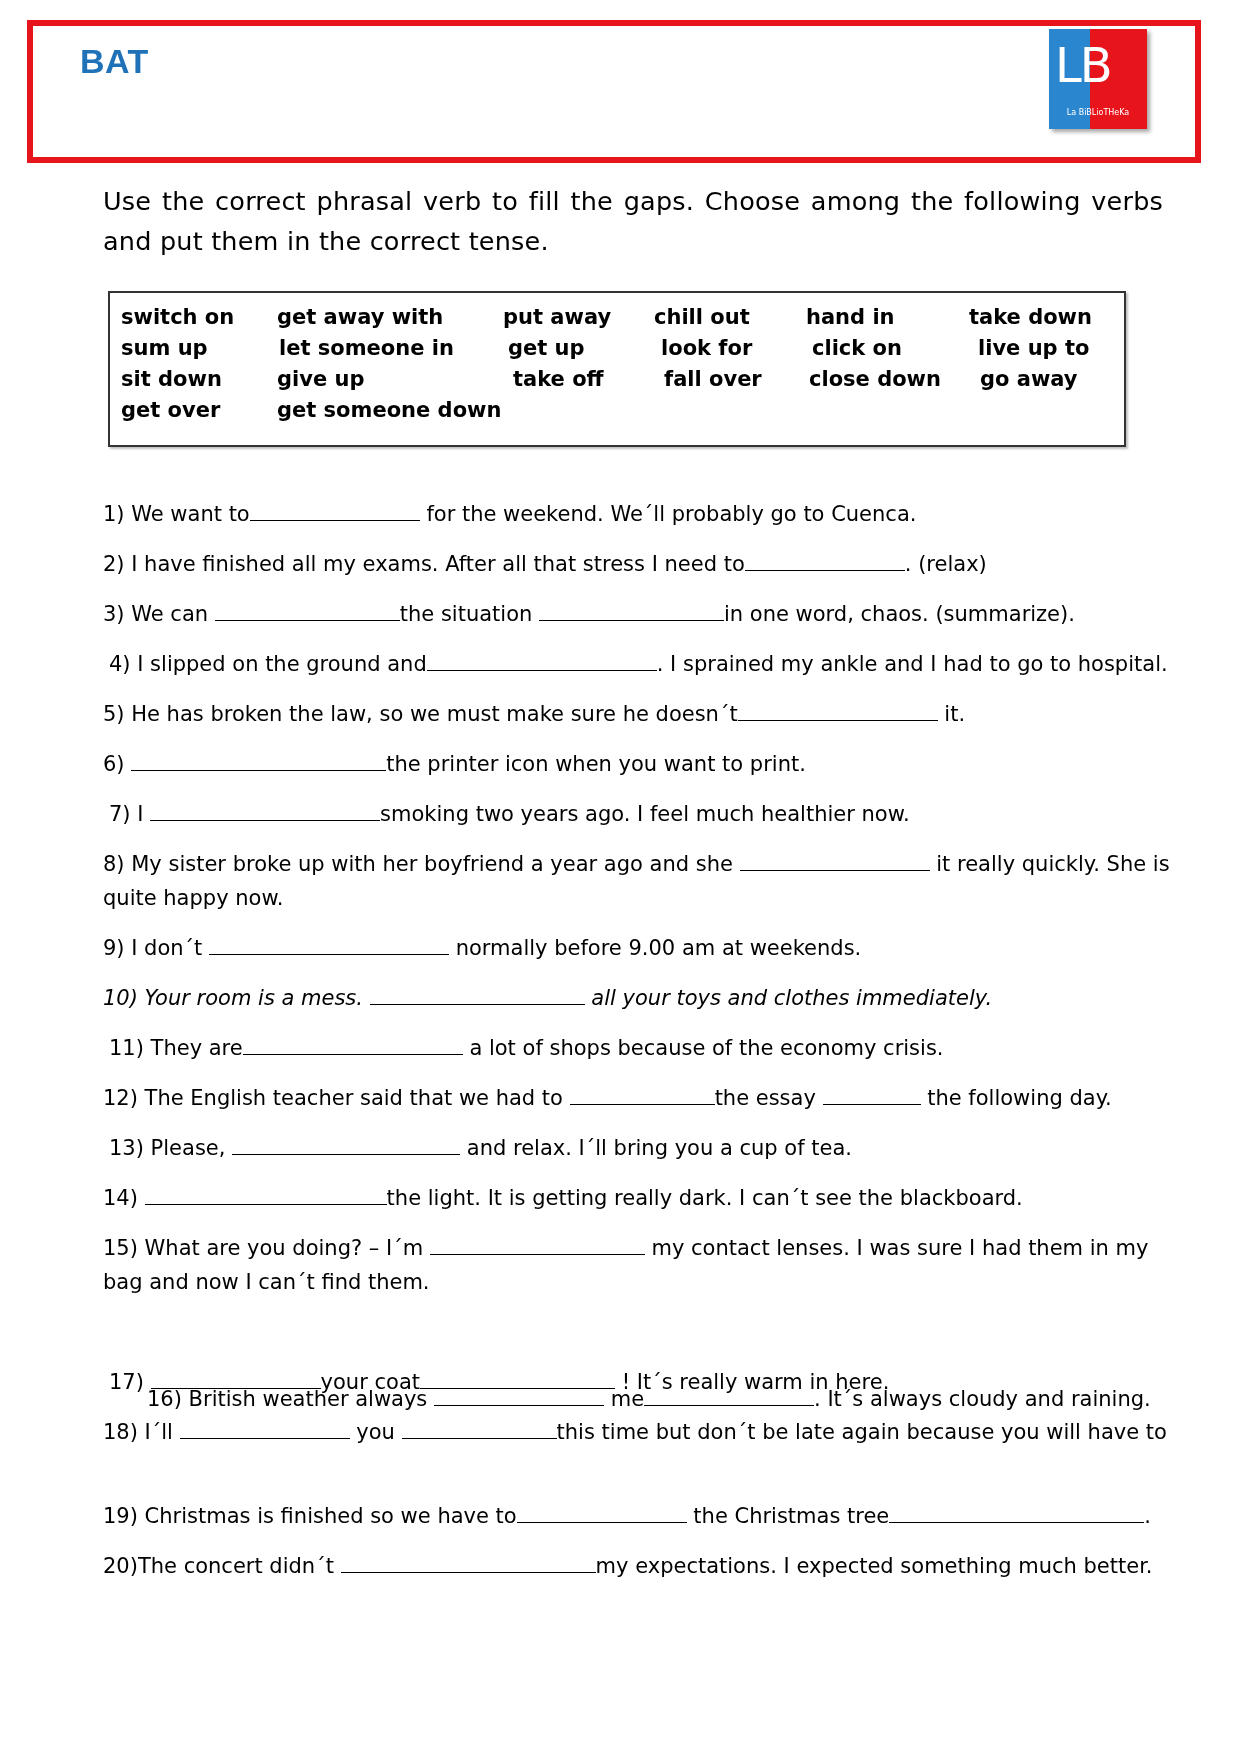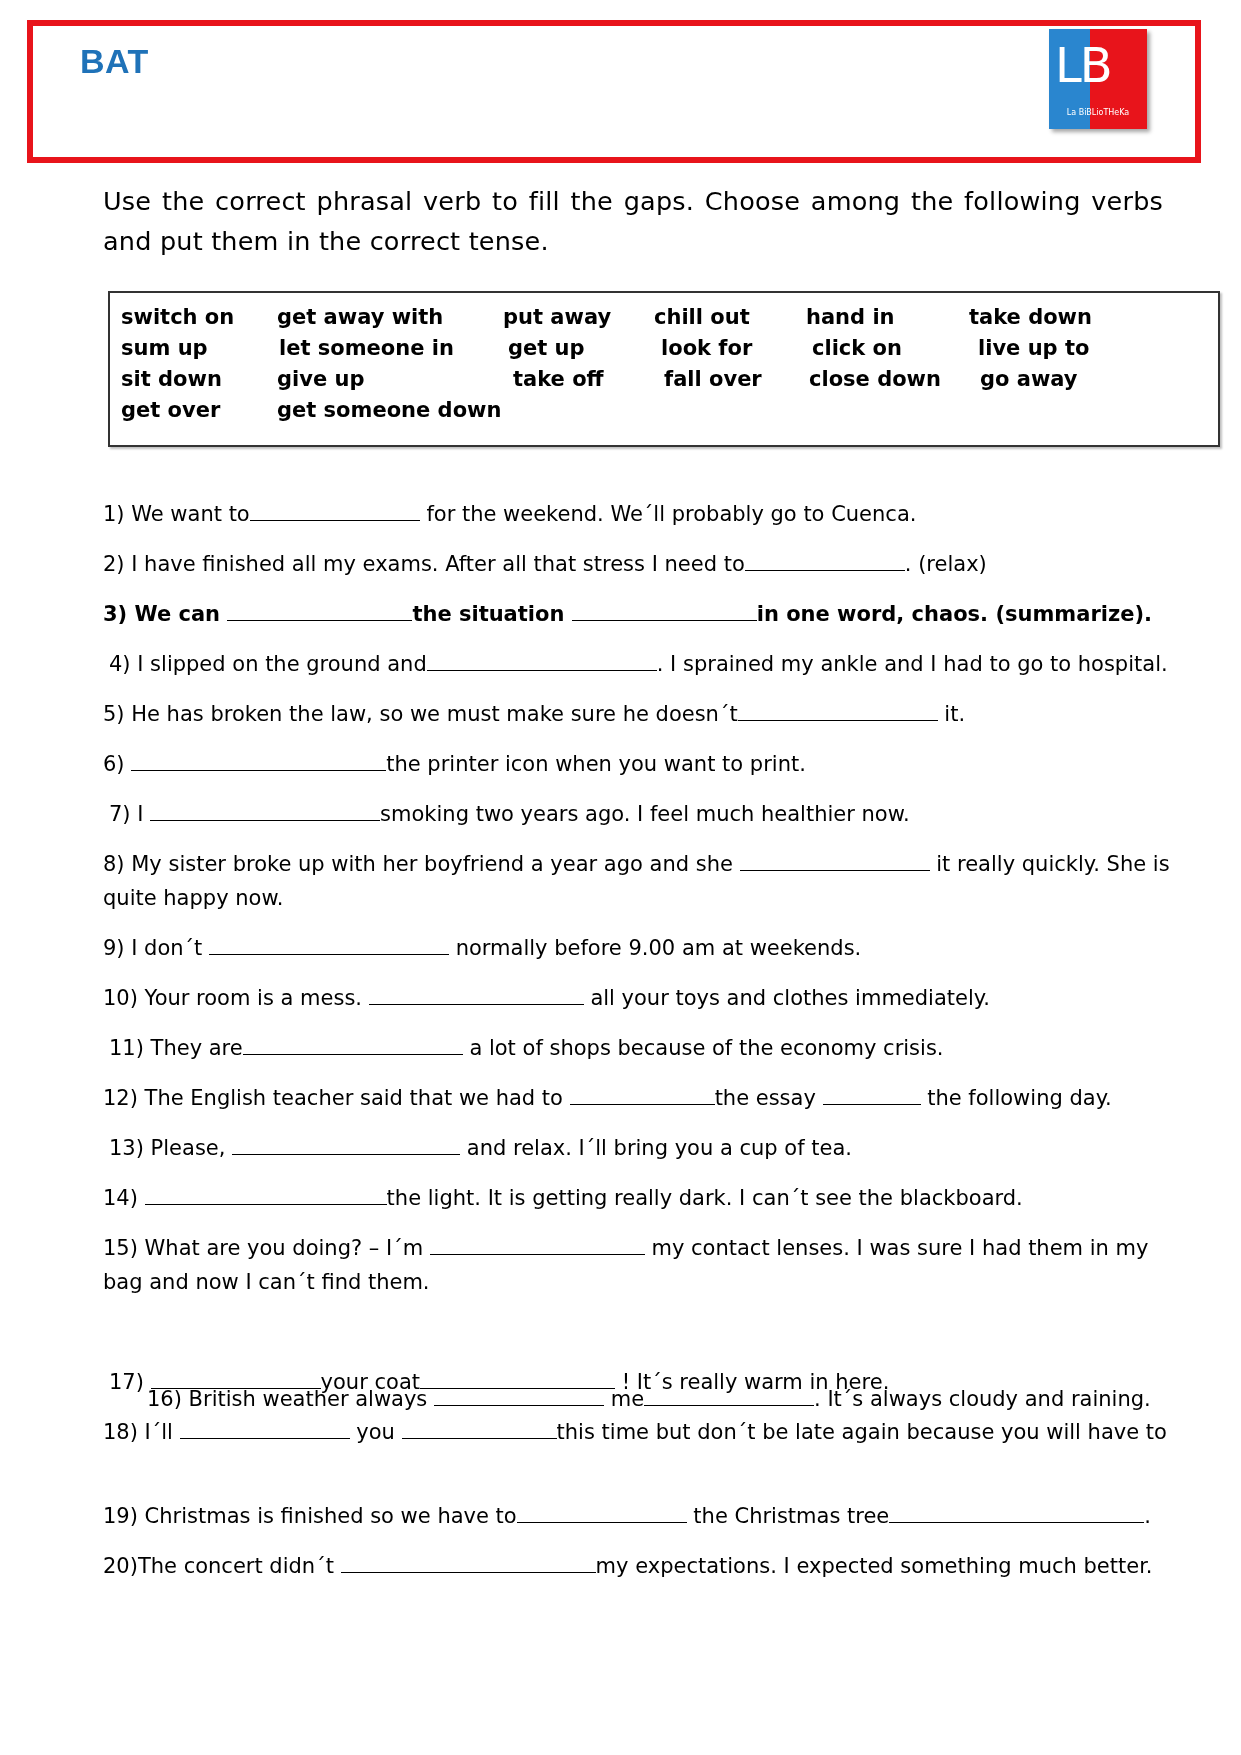--- a/index.html
+++ b/index.html
@@ -9,21 +9,21 @@
   .bat { position: absolute; left: 47px; top: 16px; font-family: "Liberation Sans", sans-serif; font-weight: bold; font-size: 34px; color: #1f72b8; letter-spacing: 0.5px; }
   .title { position: absolute; left: 0; right: 0; top: 50px; text-align: center; font-family: "Liberation Sans", sans-serif; font-weight: bold; font-size: 60px; color: #e8141b; letter-spacing: 0.5px; }
   .logo { position: absolute; left: 1049px; top: 29px; width: 98px; height: 100px; box-shadow: 3px 3px 4px rgba(0,0,0,0.35); }
   .logo .left { position: absolute; left: 0; top: 0; width: 41px; height: 100%; }
   .logo .right { position: absolute; left: 41px; top: 0; right: 0; height: 100%; }
   .logo .letters { position: absolute; left: 6px; top: 8px; font-family: "DejaVu Sans", sans-serif; font-size: 48px; color: #fff; font-weight: normal; letter-spacing: -2px; }
   .logo .sub { position: absolute; left: 0; right: 0; top: 79px; text-align: center; font-family: "DejaVu Sans", sans-serif; font-size: 8px; color: #fff; }
 
   .instructions { position: absolute; left: 103px; top: 181px; width: 1060px; font-family: "DejaVu Sans", sans-serif; font-weight: normal; font-size: 25.5px; line-height: 40px; text-align: justify; letter-spacing: 0.2px; }
 
-  .word-box { position: absolute; left: 108px; top: 291px; width: 1112px; height: 156px; box-sizing: border-box; border: 2px solid #333; box-shadow: 2px 2px 2px rgba(0,0,0,0.25); background: #fff; text-align: right; }
+  .word-box { position: absolute; left: 108px; top: 291px; width: 1018px; height: 156px; box-sizing: border-box; border: 2px solid #333; box-shadow: 2px 2px 2px rgba(0,0,0,0.25); background: #fff; text-align: right; }
   .word { position: absolute; font-family: "DejaVu Sans", sans-serif; font-weight: bold; font-size: 21px; white-space: nowrap; }
 
   .questions { position: absolute; left: 103px; top: 0; width: 1080px; }
   .q { position: absolute; left: 0; width: 1080px; font-family: "DejaVu Sans", sans-serif; font-size: 21px; line-height: 34px; white-space: nowrap; }
   .q .cont { display: block; }
   .blank { display: inline-block; border-bottom: 1.5px solid #000; height: 18px; vertical-align: baseline; }
 </style>
 </head>
 <body>
 
@@ -63,28 +63,28 @@
   <span class="word" style="left:699px;top:74px">close down</span>
   <span class="word" style="left:870px;top:74px">go away</span>
 
   <span class="word" style="left:11px;top:105px">get over</span>
   <span class="word" style="left:167px;top:105px">get someone down</span>
 </div>
 
 <div class="questions" id="question-list">
     <div class="q" style="top: 497px; padding-left: 0px;"><span>1) </span><span>We want to</span><span class="blank" style="width: 170px;"></span><span> for the weekend. We´ll probably go to Cuenca.</span></div>
     <div class="q" style="top: 547px; padding-left: 0px;"><span>2) </span><span>I have finished all my exams. After all that stress I need to</span><span class="blank" style="width: 160px;"></span><span>. (relax)</span></div>
-    <div class="q" style="top: 597px; padding-left: 0px; font-weight: bold;"><span>3) </span><span>We can </span><span class="blank" style="width: 185px;"></span><span>the situation </span><span class="blank" style="width: 185px;"></span><span>in one word, chaos. (summarize).</span></div>
+    <div class="q" style="top: 597px; padding-left: 0px;"><span>3) </span><span>We can </span><span class="blank" style="width: 185px;"></span><span>the situation </span><span class="blank" style="width: 185px;"></span><span>in one word, chaos. (summarize).</span></div>
     <div class="q" style="top: 647px; padding-left: 0px; margin-left: 6px;"><span>4) </span><span>I slipped on the ground and</span><span class="blank" style="width: 230px;"></span><span>. I sprained my ankle and I had to go to hospital.</span></div>
     <div class="q" style="top: 697px; padding-left: 0px;"><span>5) </span><span>He has broken the law, so we must make sure he doesn´t</span><span class="blank" style="width: 200px;"></span><span> it.</span></div>
     <div class="q" style="top: 747px; padding-left: 0px;"><span>6) </span><span> </span><span class="blank" style="width: 255px;"></span><span>the printer icon when you want to print.</span></div>
     <div class="q" style="top: 797px; padding-left: 6px;"><span>7) </span><span>I </span><span class="blank" style="width: 230px;"></span><span>smoking two years ago. I feel much healthier now.</span></div>
     <div class="q" style="top: 847px; padding-left: 0px;"><span>8) </span><span>My sister broke up with her boyfriend a year ago and she </span><span class="blank" style="width: 190px;"></span><span> it really quickly. She is</span><span class="cont">quite happy now.</span></div>
     <div class="q" style="top: 931px; padding-left: 0px;"><span>9) </span><span>I don´t </span><span class="blank" style="width: 240px;"></span><span> normally before 9.00 am at weekends.</span></div>
-    <div class="q" style="top: 981px; padding-left: 0px;"><span>10) </span><span>Your room is a mess. </span><span class="blank" style="width: 215px;"></span><span> all your toys and clothes immediately.</span></div>
+    <div class="q" style="top: 981px; padding-left: 0px; font-style: italic;"><span>10) </span><span>Your room is a mess. </span><span class="blank" style="width: 215px;"></span><span> all your toys and clothes immediately.</span></div>
     <div class="q" style="top: 1031px; padding-left: 6px;"><span>11) </span><span>They are</span><span class="blank" style="width: 220px;"></span><span> a lot of shops because of the economy crisis.</span></div>
     <div class="q" style="top: 1081px; padding-left: 0px;"><span>12) </span><span>The English teacher said that we had to </span><span class="blank" style="width: 145px;"></span><span>the essay </span><span class="blank" style="width: 98px;"></span><span> the following day.</span></div>
     <div class="q" style="top: 1131px; padding-left: 6px;"><span>13) </span><span>Please, </span><span class="blank" style="width: 228px;"></span><span> and relax. I´ll bring you a cup of tea.</span></div>
     <div class="q" style="top: 1181px; padding-left: 0px;"><span>14) </span><span> </span><span class="blank" style="width: 242px;"></span><span>the light. It is getting really dark. I can´t see the blackboard.</span></div>
     <div class="q" style="top: 1231px; padding-left: 0px;"><span>15) </span><span>What are you doing? – I´m </span><span class="blank" style="width: 215px;"></span><span> my contact lenses. I was sure I had them in my</span><span class="cont">bag and now I can´t find them.</span></div>
     <div class="q" style="top: 1382px; padding-left: 0px; margin-left: 44px;"><span>16) </span><span>British weather always </span><span class="blank" style="width: 170px;"></span><span> me</span><span class="blank" style="width: 170px;"></span><span>. It´s always cloudy and raining.</span></div>
     <div class="q" style="top: 1365px; padding-left: 6px;"><span>17) </span><span> </span><span class="blank" style="width: 170px;"></span><span>your coat</span><span class="blank" style="width: 195px;"></span><span> ! It´s really warm in here.</span></div>
     <div class="q" style="top: 1415px; padding-left: 0px;"><span>18) </span><span>I´ll </span><span class="blank" style="width: 170px;"></span><span> you </span><span class="blank" style="width: 155px;"></span><span>this time but don´t be late again because you will have to</span></div>
     <div class="q" style="top: 1499px; padding-left: 0px;"><span>19) </span><span>Christmas is finished so we have to</span><span class="blank" style="width: 170px;"></span><span> the Christmas tree</span><span class="blank" style="width: 255px;"></span><span>.</span></div>
     <div class="q" style="top: 1549px; padding-left: 0px;"><span>20)</span><span>The concert didn´t </span><span class="blank" style="width: 255px;"></span><span>my expectations. I expected something much better.</span></div>

